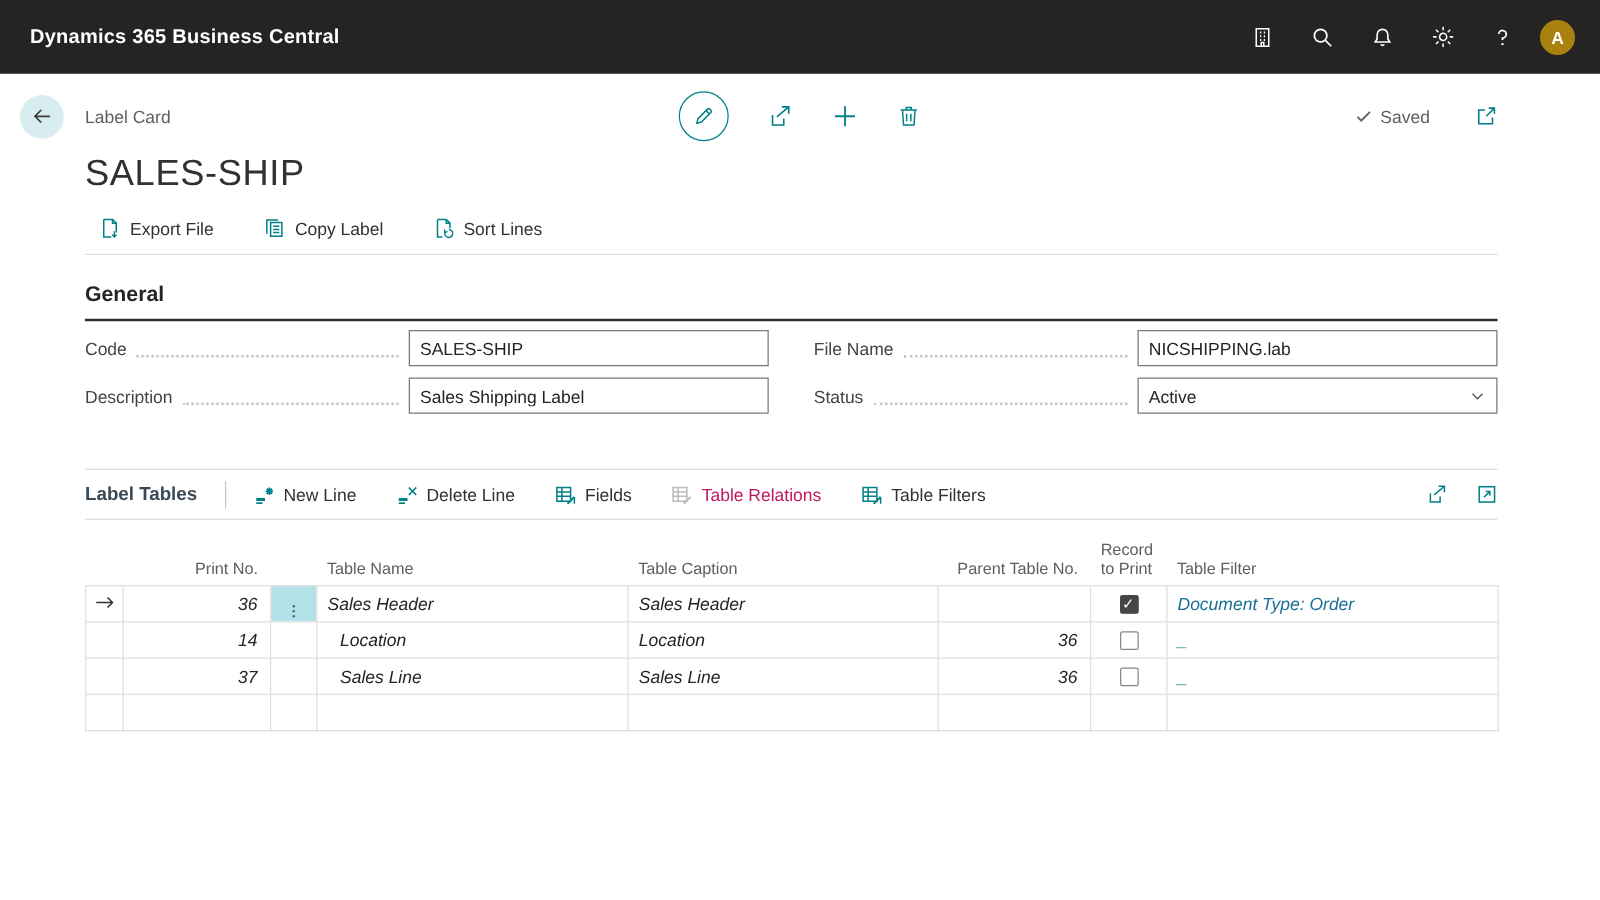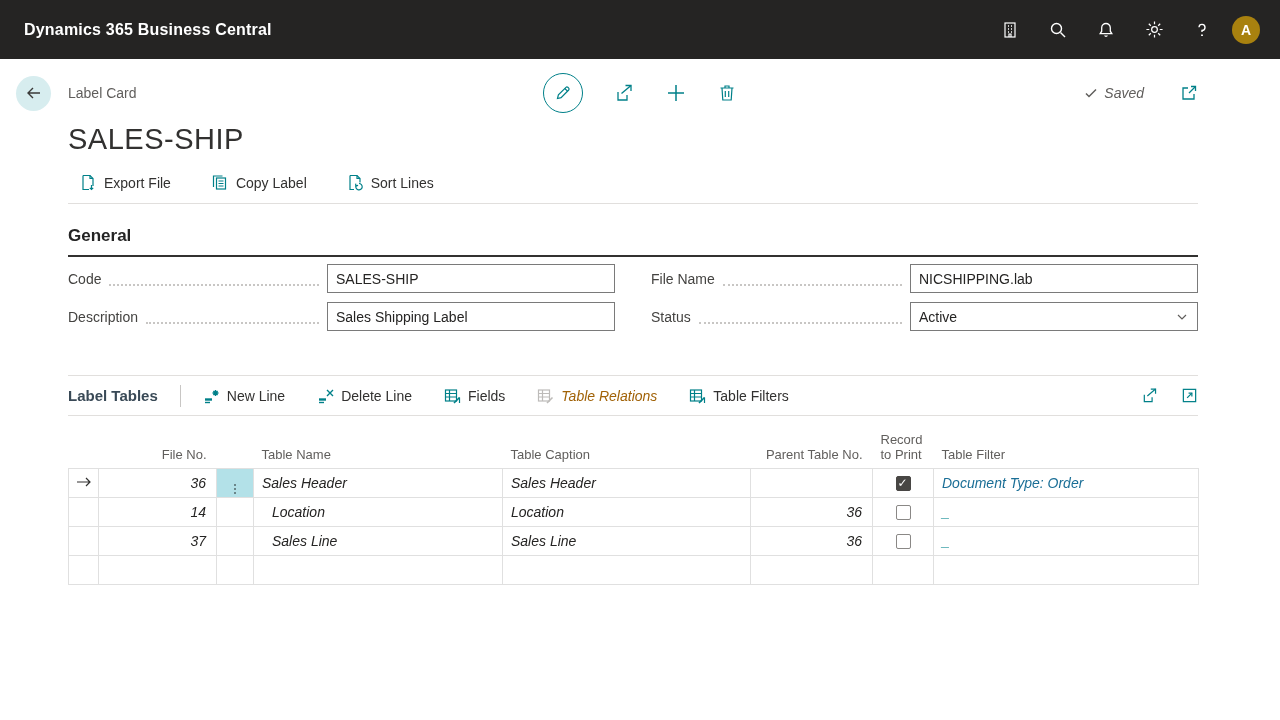--- a/index.html
+++ b/index.html
@@ -18,21 +18,21 @@
 
   
   .page { background:#fff; }
   .page-header { display:flex; align-items:center; margin-top:14px; padding:0 82px 0 16px; height:40px; position:relative; }
   .back-circle { width:35px; height:35px; border-radius:50%; background:#d7edef; display:flex; align-items:center; justify-content:center;
     color:#3b3a39; cursor:pointer; flex:0 0 auto; }
   .breadcrumb { margin-left:17px; font-size:14px; color:#605e5c; }
   .center-actions { position:absolute; left:50%; top:50%; transform:translate(-50%,-50%); display:flex; align-items:center; gap:30px; color:#008089; }
   .icon-btn { cursor:pointer; display:flex; align-items:center; justify-content:center; color:#008089; }
   .pencil-circle { width:40px; height:40px; border:1px solid #008089; border-radius:50%; }
-  .saved-area { margin-left:auto; display:flex; align-items:center; gap:36px;font-style:italic; }
+  .saved-area { margin-left:auto; display:flex; align-items:center; gap:36px; }
   .saved { display:flex; align-items:center; gap:6px; color:#605e5c; font-size:14px; }
   .page-title { margin:10px 82px 0 68px; font-size:29px; font-weight:300; color:#323130; letter-spacing:.5px; }
 
   
   .actionbar { margin:18px 82px 0 68px; padding:0 0 12px 12px; border-bottom:1px solid #e1dfdd; display:flex; gap:40px; }
   .ab-item { display:flex; align-items:center; gap:8px; font-size:14px; color:#323130; cursor:pointer;text-align:center; }
   .ab-item svg { color:#008089; }
 
   
   .section { margin:22px 82px 0 68px; }
@@ -49,21 +49,21 @@
   .field-select svg { color:#605e5c; }
 
   
   .part { margin:44px 82px 0 68px; border-top:1px solid #e1dfdd; }
   .part-header { display:flex; align-items:center; height:40px; border-bottom:1px solid #e1dfdd; }
   .part-title { font-size:15px; font-weight:bold; color:#394956; padding-right:22px; }
   .part-sep { width:1px; height:22px; background:#c8c6c4; margin-right:22px; }
   .part-buttons { display:flex; align-items:center; gap:32px; }
   .pb-item { display:flex; align-items:center; gap:7px; font-size:14px; color:#323130; cursor:pointer; }
   .pb-item svg { color:#008089; }
-  .pb-item.disabled { color:#a16207; cursor:default;font-style:italic; }
+  .pb-item.disabled { color:#be185d; cursor:default; }
   .pb-item.disabled svg { color:#bdbbb9; }
   .part-right { margin-left:auto; display:flex; align-items:center; gap:22px; color:#008089; }
 
   
   table.grid { margin-top:16px; border-collapse:collapse; table-layout:fixed; width:1130px; }
   .grid th { font-size:13px; font-weight:normal; color:#605e5c; text-align:left; vertical-align:bottom; padding:0 6px 6px 8px; line-height:15px; }
   .grid th.num { text-align:right; padding-right:10px; }
   .grid td { border:1px solid #e0e0e0; height:29px; font-size:14px; color:#252423; padding:0 8px; background:#fff; overflow:hidden; white-space:nowrap; }
   .grid tr.data-row td { cursor:pointer;font-style:italic; }
   .grid td.num { text-align:right; padding-right:10px; }
@@ -323,21 +323,21 @@
           <col style="width:37px">
           <col style="width:249px">
         <col style="width:248px">
           <col style="width:122px">
           <col style="width:61px">
           <col style="width:265px">
       </colgroup>
       <thead>
         <tr>
           <th></th>
-          <th class="num">File No.</th>
+          <th class="num">Print No.</th>
           <th></th>
           <th>Table Name</th>
           <th>Table Caption</th>
           <th class="num">Parent Table No.</th>
           <th>Record to Print</th>
           <th>Table Filter</th>
         </tr>
       </thead>
       <tbody>
         <tr class="data-row">

